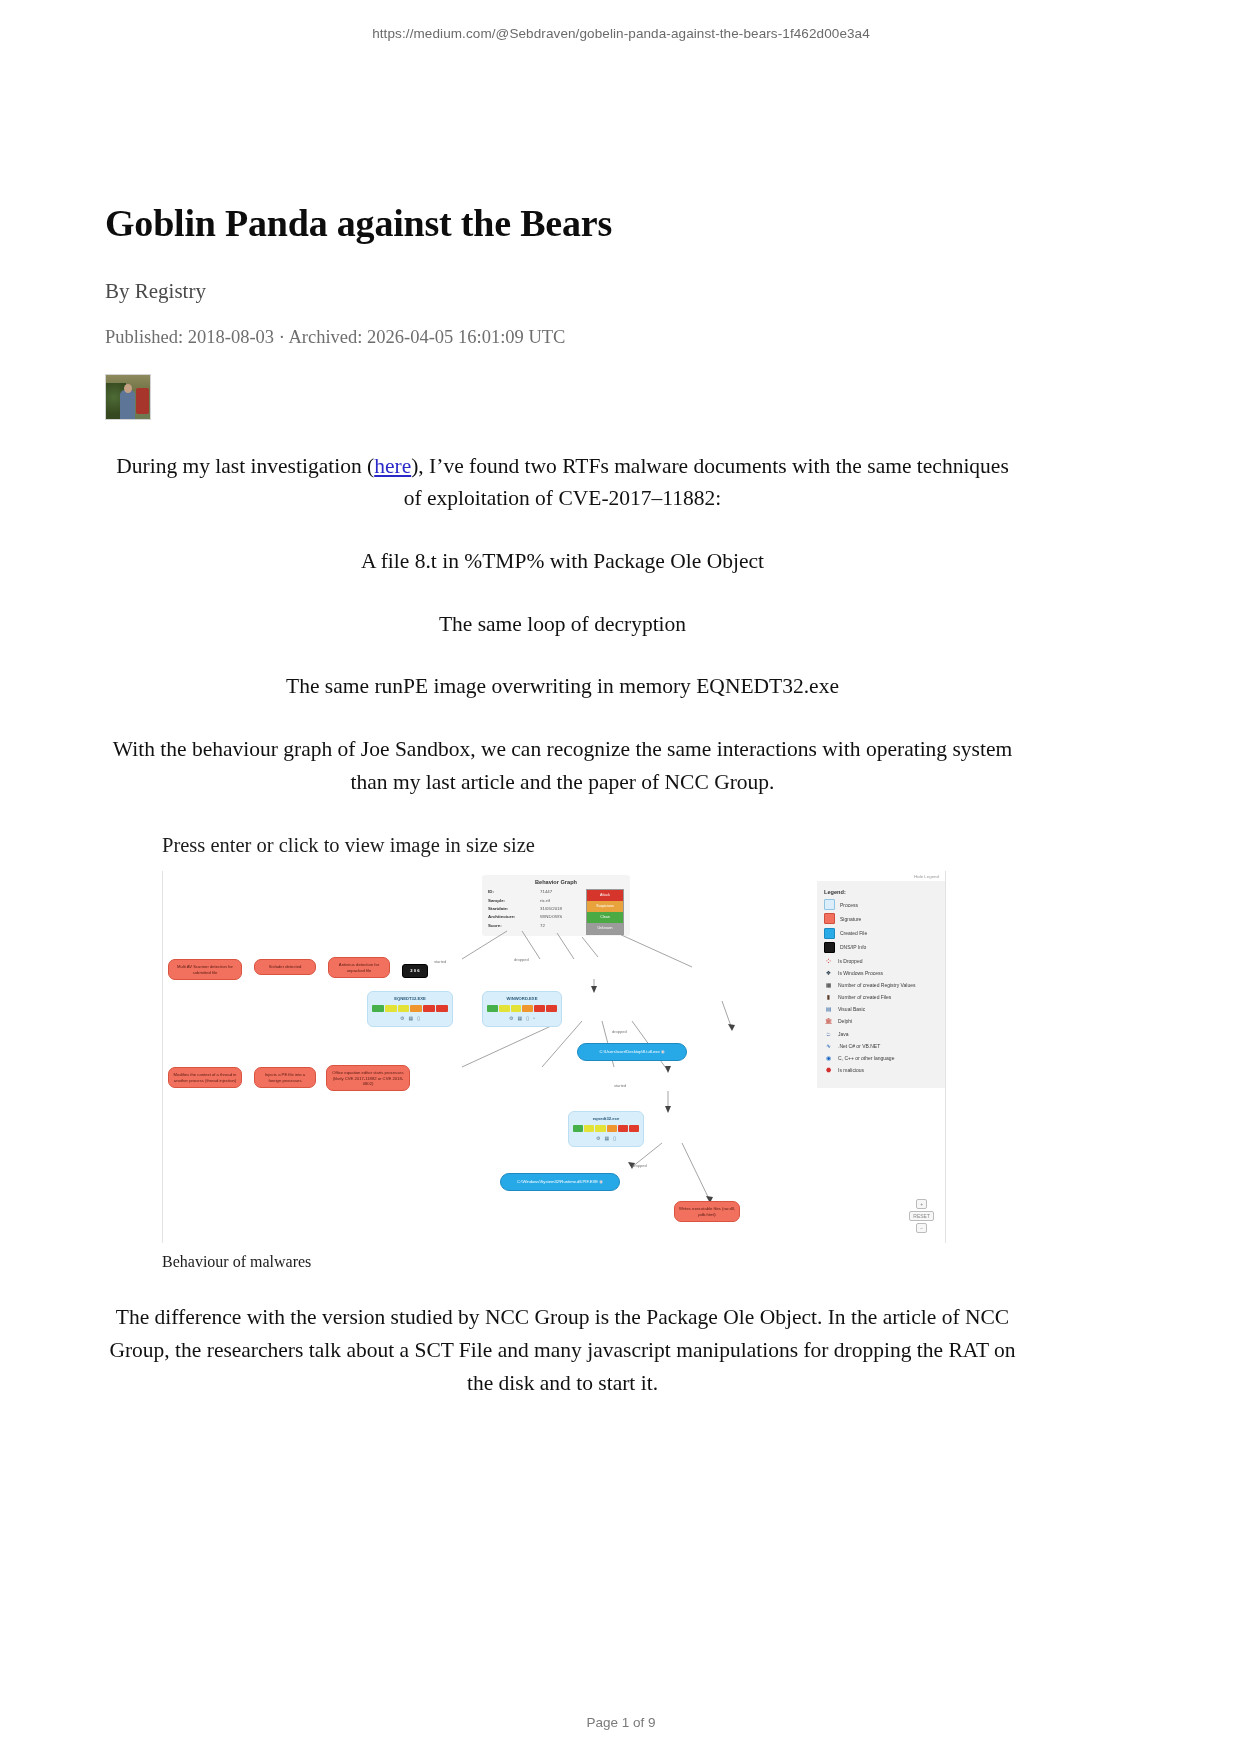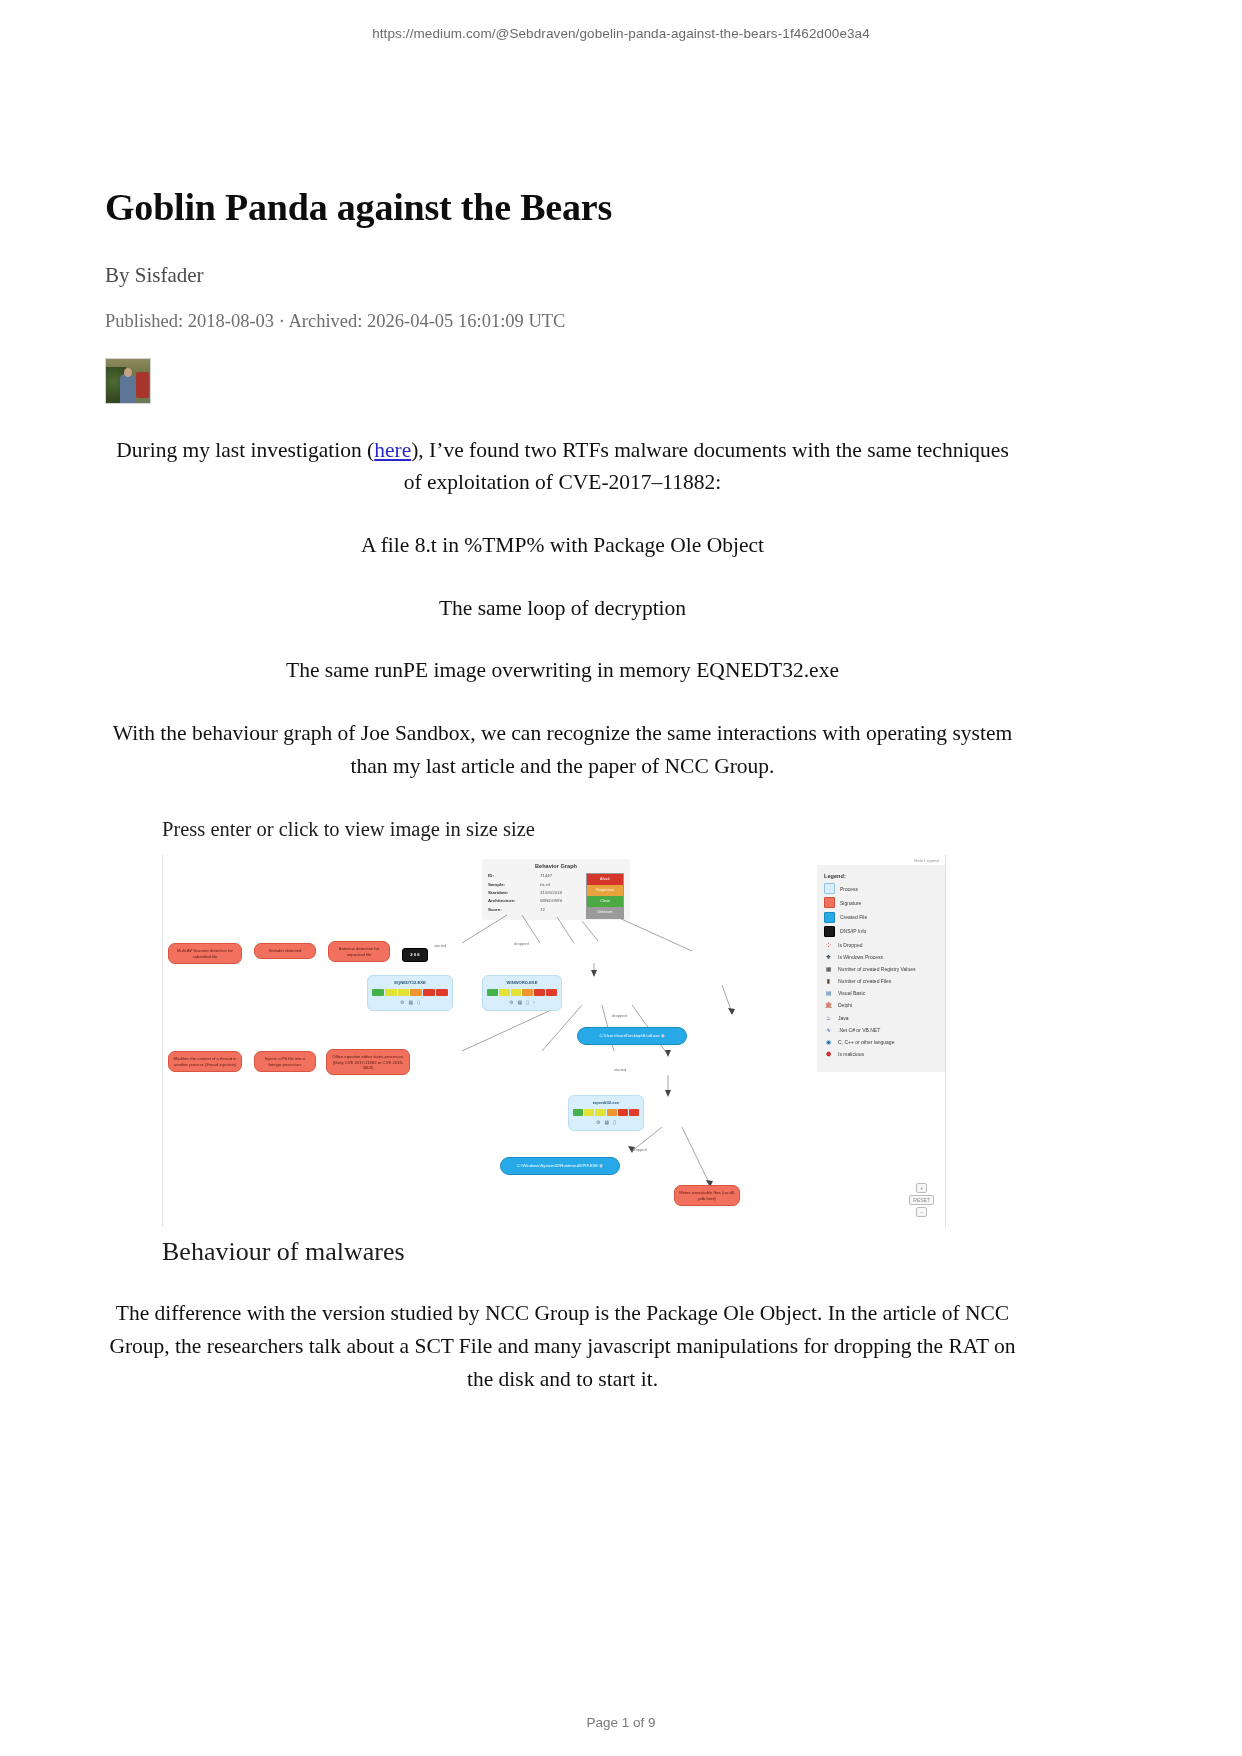--- a/index.html
+++ b/index.html
@@ -34,21 +34,21 @@
     font-family: "Liberation Sans", "DejaVu Sans", sans-serif;
     font-size: 13.5px;
     color: #6a6a6a;
     letter-spacing: 0.1px;
   }
 
   
   .content {
     position: absolute;
     left: 105px;
-    top: 0;
+    top: 16px;
     width: 915px;
   }
 
   h1.article-title {
     font-family: "Liberation Serif", "DejaVu Serif", serif;
     font-weight: bold;
     font-size: 38px;
     line-height: 1.2;
     margin: 0;
     padding-top: 185px;
@@ -119,21 +119,21 @@
 
   .figure-block {
     margin-top: 36px;
   }
   .figure-hint {
     font-size: 20.5px;
     color: #1c1c1c;
     margin-left: 57px;
   }
   .figure-caption {
-    font-size: 26px;
+    font-size: 16px;
     color: #1c1c1c;
     margin-left: 57px;
     margin-top: 10px;
   }
 
   
   .graph-figure {
     position: relative;
     margin-top: 14px;
     margin-left: 57px;
@@ -369,21 +369,21 @@
 <body>
 
 <div class="page">
 
   <div class="archive-url">https://medium.com/@Sebdraven/gobelin-panda-against-the-bears-1f462d00e3a4</div>
 
   <div class="content">
 
     <h1 class="article-title">Goblin Panda against the Bears</h1>
 
-    <div class="byline">By Sisfader</div>
+    <div class="byline">By Registry</div>
 
     <div class="dateline">Published: 2018-08-03 · Archived: 2026-04-05 16:01:09 UTC</div>
 
     <div class="avatar">
       <div class="av-sky"></div>
       <div class="av-foliage"></div>
       <div class="av-red"></div>
       <div class="av-person"></div>
       <div class="av-head"></div>
     </div>

